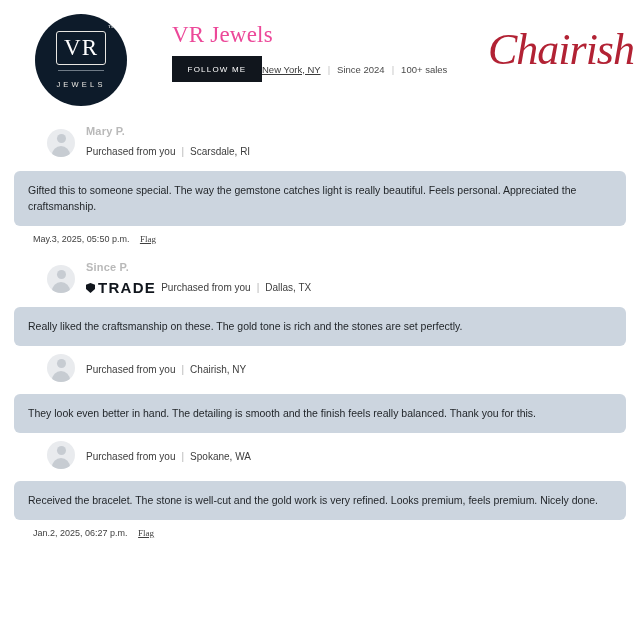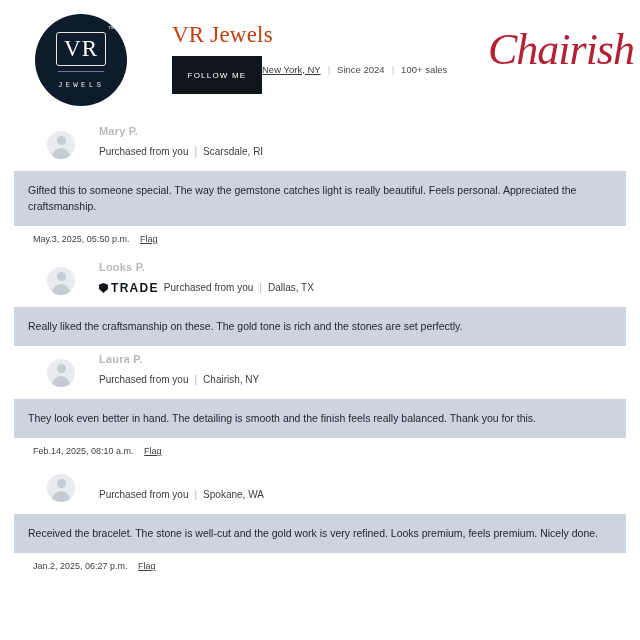--- a/index.html
+++ b/index.html
@@ -58,45 +58,45 @@
     right: -10px;
     font-size: 7px;
     letter-spacing: 0;
     border: none;
     padding: 0;
   }
   .avatar-badge .sub {
     margin-top: 9px;
     font-size: 7.5px;
     letter-spacing: 3.2px;
-    font-family: Liberation Mono, monospace;
+    font-family: Liberation Sans, sans-serif;
     color: #e9e7e2;
   }
   .avatar-badge .rule {
     width: 46px;
     height: 1px;
     background: #6f7b86;
     margin-top: 5px;
   }
 
   .shop-title {
     position: absolute;
     left: 172px;
     top: 22px;
     font-family: "Liberation Serif", serif;
     font-size: 23px;
-    color: #c2410c;
+    color: #ec4899;
     letter-spacing: .2px;
   }
   .follow-btn {
     position: absolute;
     left: 172px;
     top: 56px;
     width: 90px;
-    height: 38px;
+    height: 26px;
     background: #11161d;
     color: #ffffff;
     border: none;
     font-size: 8px;
     letter-spacing: 1.2px;
     font-family: "Liberation Sans", sans-serif;
     cursor: pointer;
   }
   .meta-line {
     position: absolute;
@@ -133,24 +133,23 @@
   .reviews {
     position: relative;
     padding: 0 0 0 0;
   }
   .review {
     position: relative;
     padding: 0 14px;
   }
   .rev-head {
     display: flex;
-    align-items: flex-end;
+    align-items: center;
     padding-left: 33px;
     padding-top: 6px;
-    gap: 13px;
   }
   .rev-avatar {
     width: 28px;
     height: 28px;
     border-radius: 50%;
     background: #e9ebee;
     flex: 0 0 auto;
     margin-top: 2px;
     position: relative;
     overflow: hidden;
@@ -191,21 +190,21 @@
     font-size: 10px;
     color: #3d3d3d;
     margin-top: 6px;
     display: flex;
     align-items: center;
     line-height: 14px;
   }
   .trade-badge {
     display: inline-flex;
     align-items: center;
-    font-size: 12px;
+    font-size: 15px;
     font-weight: bold;
     letter-spacing: 1.3px;
     color: #11161d;
     margin-right: 5px;
   }
   .trade-badge .shield {
     display: inline-block;
     width: 9px;
     height: 10px;
     margin-right: 3px;
@@ -216,33 +215,34 @@
     color: #b5b5b5;
     margin: 0 6px;
   }
   .bubble {
     margin: 12px 0 0 0;
     background: #ccd5df;
     color: #23272b;
     font-size: 10.5px;
     line-height: 16px;
     padding: 11px 14px 12px 14px;
-    border-radius: 0;
+    border-radius: 6px;
   }
   .rev-foot {
     font-size: 9px;
     color: #3f3f3f;
     margin-top: 8px;
     padding-left: 19px;
     padding-bottom: 10px;
   }
   .rev-foot .flag {
     text-decoration: underline;
     margin-left: 8px;
     cursor: pointer;
+    font-family: Liberation Serif, serif;
   }
 </style>
 </head>
 <body>
 
 <div class="page">
 
   <div class="header">
 
     <div class="avatar-badge">
@@ -287,52 +287,47 @@
       <div class="rev-foot">
         <span>May.3, 2025, 05:50 p.m.</span>
         <span class="flag">Flag</span>
       </div>
     </div>
 
     <div class="review">
       <div class="rev-head">
         <div class="rev-avatar"></div>
         <div class="rev-ident">
-          <div class="rev-name">Looks P.</div>
+          <div class="rev-name">Since P.</div>
           <div class="rev-sub">
             <span class="trade-badge">
               <span class="shield"></span>
               <span>TRADE</span>
             </span>
             <span>Purchased from you</span>
             <span class="divider">|</span>
             <span>Dallas, TX</span>
           </div>
         </div>
       </div>
       <div class="bubble">Really liked the craftsmanship on these. The gold tone is rich and the stones are set perfectly.</div>
     </div>
 
     <div class="review">
       <div class="rev-head">
         <div class="rev-avatar"></div>
         <div class="rev-ident">
-          <div class="rev-name">Laura P.</div>
           <div class="rev-sub">
             <span>Purchased from you</span>
             <span class="divider">|</span>
             <span>Chairish, NY</span>
           </div>
         </div>
       </div>
       <div class="bubble">They look even better in hand. The detailing is smooth and the finish feels really balanced. Thank you for this.</div>
-      <div class="rev-foot">
-        <span>Feb.14, 2025, 08:10 a.m.</span>
-        <span class="flag">Flag</span>
-      </div>
     </div>
 
     <div class="review">
       <div class="rev-head">
         <div class="rev-avatar"></div>
         <div class="rev-ident">
           <div class="rev-sub">
             <span>Purchased from you</span>
             <span class="divider">|</span>
             <span>Spokane, WA</span>

